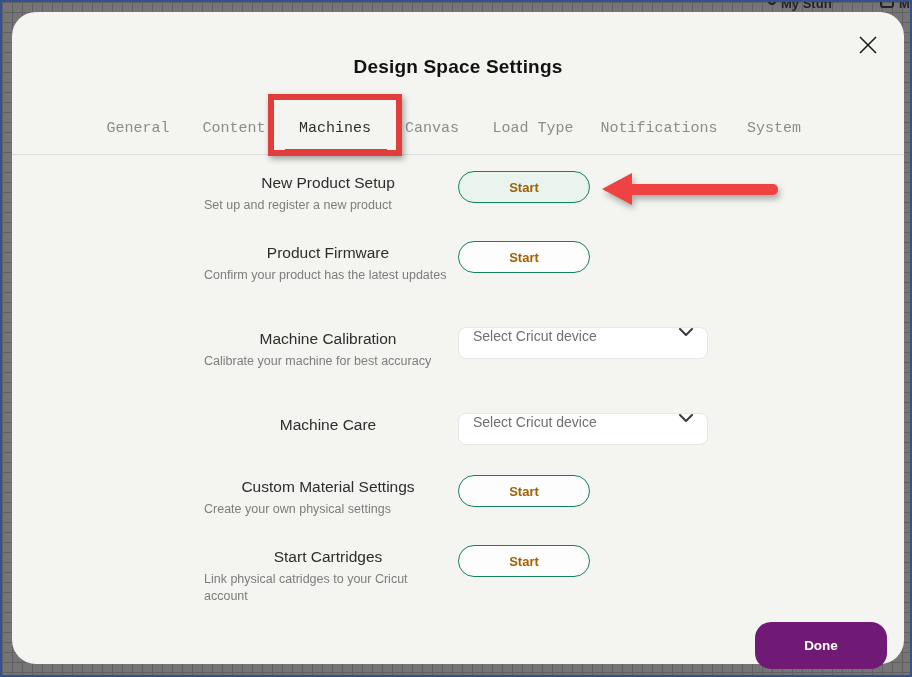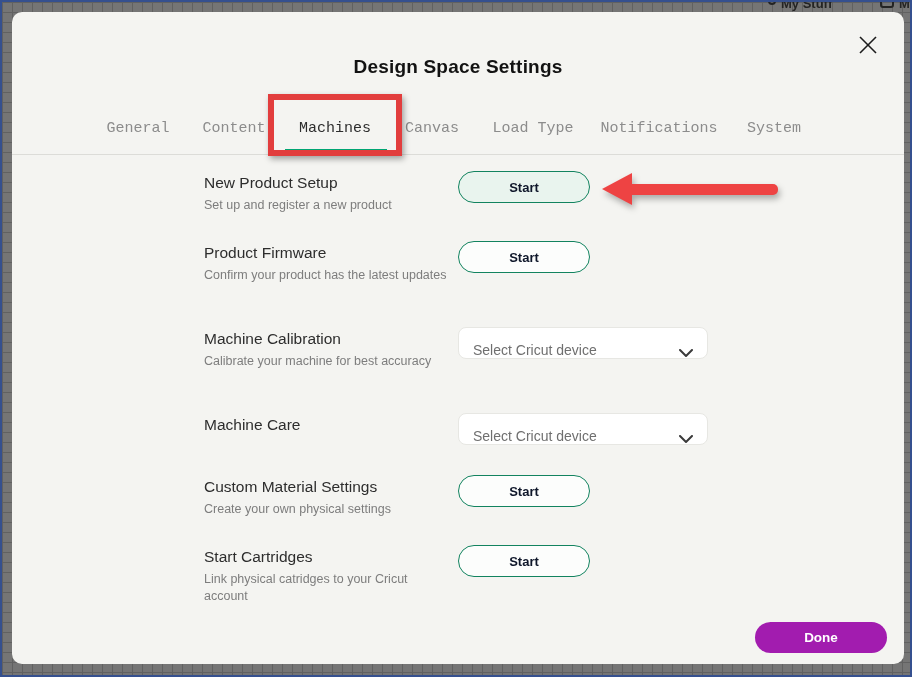--- a/index.html
+++ b/index.html
@@ -21,68 +21,68 @@
   .backdrop-strip { position:absolute; top:0; left:0; width:912px; height:10px; overflow:hidden; z-index:1; }
   .bd-item { position:absolute; top:-6px; display:flex; align-items:center; gap:5px; color:#242424; font-size:13px; font-weight:700; }
   .bd-my-stuff { left:766px; }
   .bd-make { left:878px; }
   .bd-head { width:8px; height:8px; border:2px solid #242424; border-radius:50%; position:relative; top:-3px; }
   .bd-rect { width:14px; height:11px; border:2px solid #242424; border-radius:3px; position:relative; top:-1px; }
 
   
   .modal {
     position:absolute; left:10px; top:10px; width:892px; height:652px;
-    background:#f4f4f1; border-radius:10px; z-index:2;
+    background:#f4f4f1; border-radius:24px; z-index:2;
   }
   .modal-title {
     position:absolute; top:44px; left:0; width:100%;
     text-align:center; font-size:19px; font-weight:700; color:#121212; letter-spacing:.2px;
   }
   .close-btn { position:absolute; top:22px; right:24px; width:24px; height:24px; background:none; border:none; cursor:pointer; padding:0; }
 
   
   .tabs { position:absolute; top:108px; left:0; width:100%; height:26px; }
   .tab { position:absolute; top:0; transform:translateX(-50%); font-size:15px; color:#8c8c8c; cursor:pointer; white-space:nowrap;font-family:Liberation Mono, monospace; }
   .tab.active { color:#2d2d2d; }
   .tab-underline { position:absolute; left:273px; top:137px; width:102px; height:3px; background:#00a573; }
   .tabs-divider { position:absolute; left:0; top:142px; width:100%; height:1px; background:#dcdcd8; }
 
   
   .row { position:absolute; left:0; width:100%; }
   .row-label { position:absolute; left:192px; width:248px; }
-  .row-title { font-size:15.5px; color:#2d2d2d; }
+  .row-title { font-size:15.5px; color:#2d2d2d;text-align:center; }
   .row-sub { margin-top:5px; font-size:12.5px; line-height:1.32; color:#7d7d7d; }
   .row-control { position:absolute; left:446px; }
 
   .r1 { top:162px; } .r1 .row-control { top:-3px; }
   .r2 { top:232px; } .r2 .row-control { top:-3px; }
   .r3 { top:318px; } .r3 .row-control { top:-3px; }
   .r4 { top:404px; } .r4 .row-control { top:-3px; }
   .r5 { top:466px; } .r5 .row-control { top:-3px; }
   .r6 { top:536px; } .r6 .row-control { top:-3px; }
 
   .start-btn {
     width:132px; height:32px; border-radius:16px;
     border:1.4px solid #12835f; background:#fcfdfc;
-    color:#0f172a; font-size:13px; font-weight:600;
+    color:#a16207; font-size:13px; font-weight:600;
     font-family:"Liberation Sans", sans-serif; cursor:pointer;
   }
   .start-btn.hl { background:#e9f4ee; }
 
   .select-box {
     width:250px; height:32px; border-radius:8px; background:#ffffff;
-    border:1px solid #e7e7e3; display:flex; align-items:flex-end;
+    border:1px solid #e7e7e3; display:flex; align-items:flex-start;
     padding:0 14px; cursor:pointer; position:relative;
   }
   .select-value { font-size:14px; color:#6f6f6f; flex:1; }
   .select-chevron { display:flex; align-items:center; }
 
   .done-btn {
-    position:absolute; left:743px; top:610px; width:132px; height:31px;
-    border:none; border-radius:16px; background:#a21caf; color:#ffffff;
+    position:absolute; left:743px; top:610px; width:132px; height:47px;
+    border:none; border-radius:16px; background:#701a75; color:#ffffff;
     font-size:13.5px; font-weight:700; font-family:"Liberation Sans", sans-serif; cursor:pointer;
   }
 
   
   .annot-box {
     position:absolute; left:266px; top:92px; width:134px; height:62px;
     border:6px solid #e23d3d; box-shadow:2px 3px 6px rgba(0,0,0,.35);
     z-index:10; pointer-events:none;
   }
   .annot-arrow {

